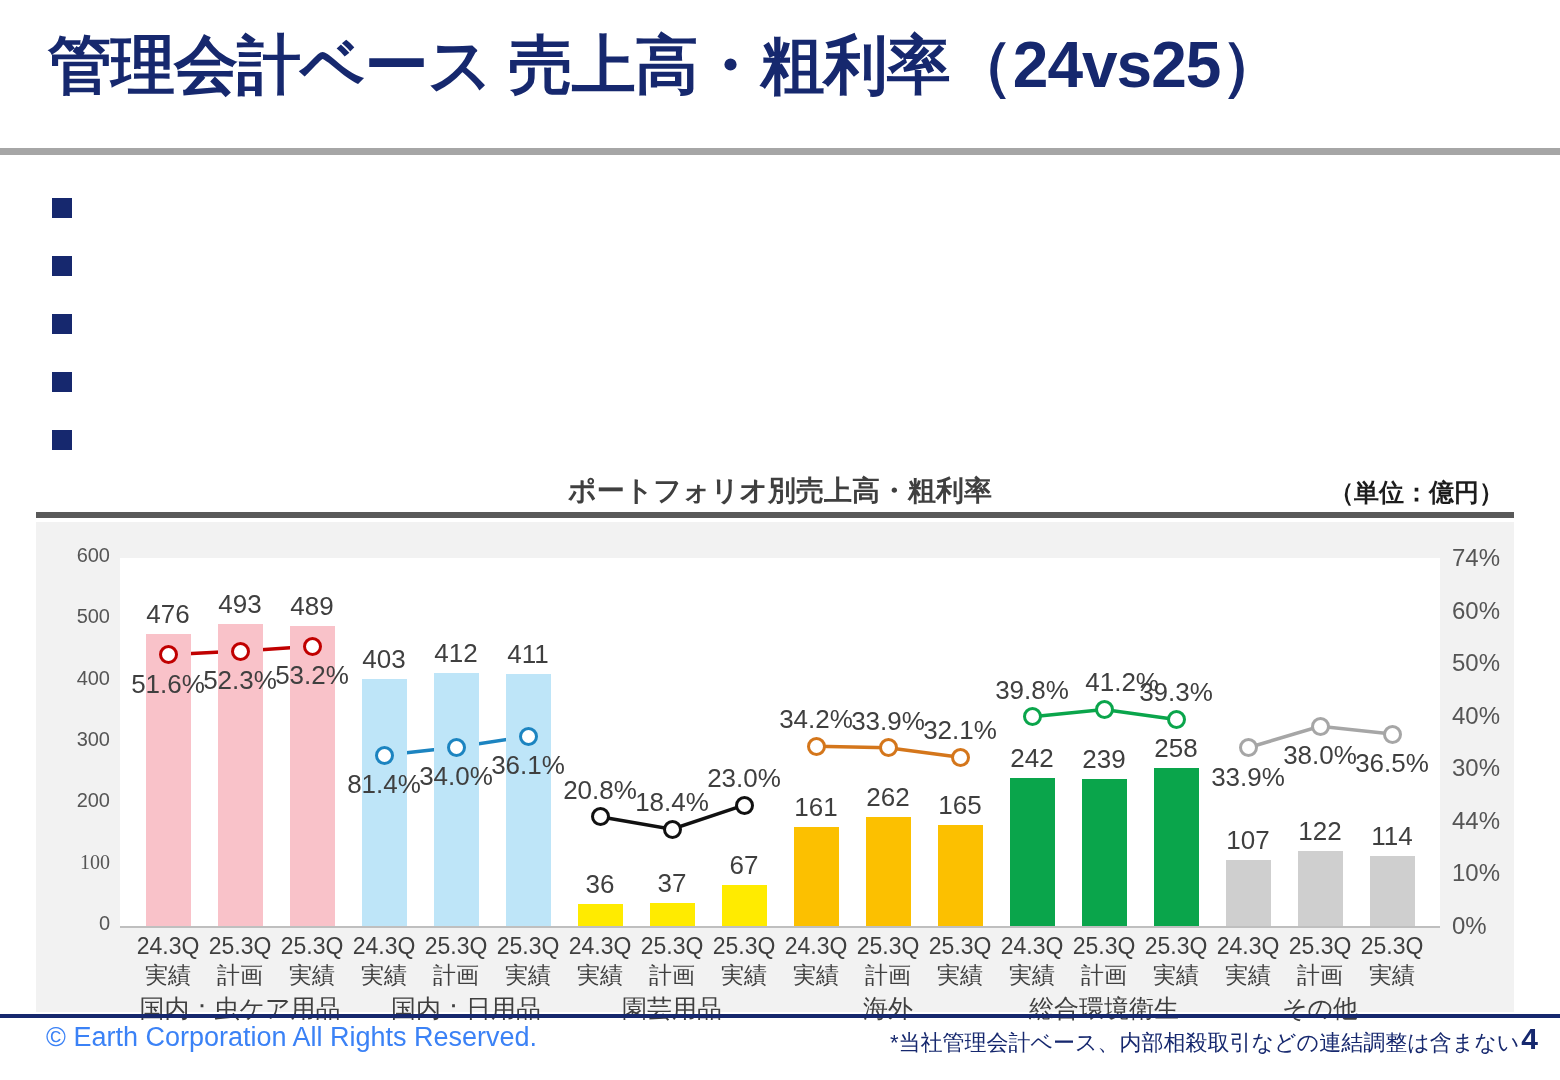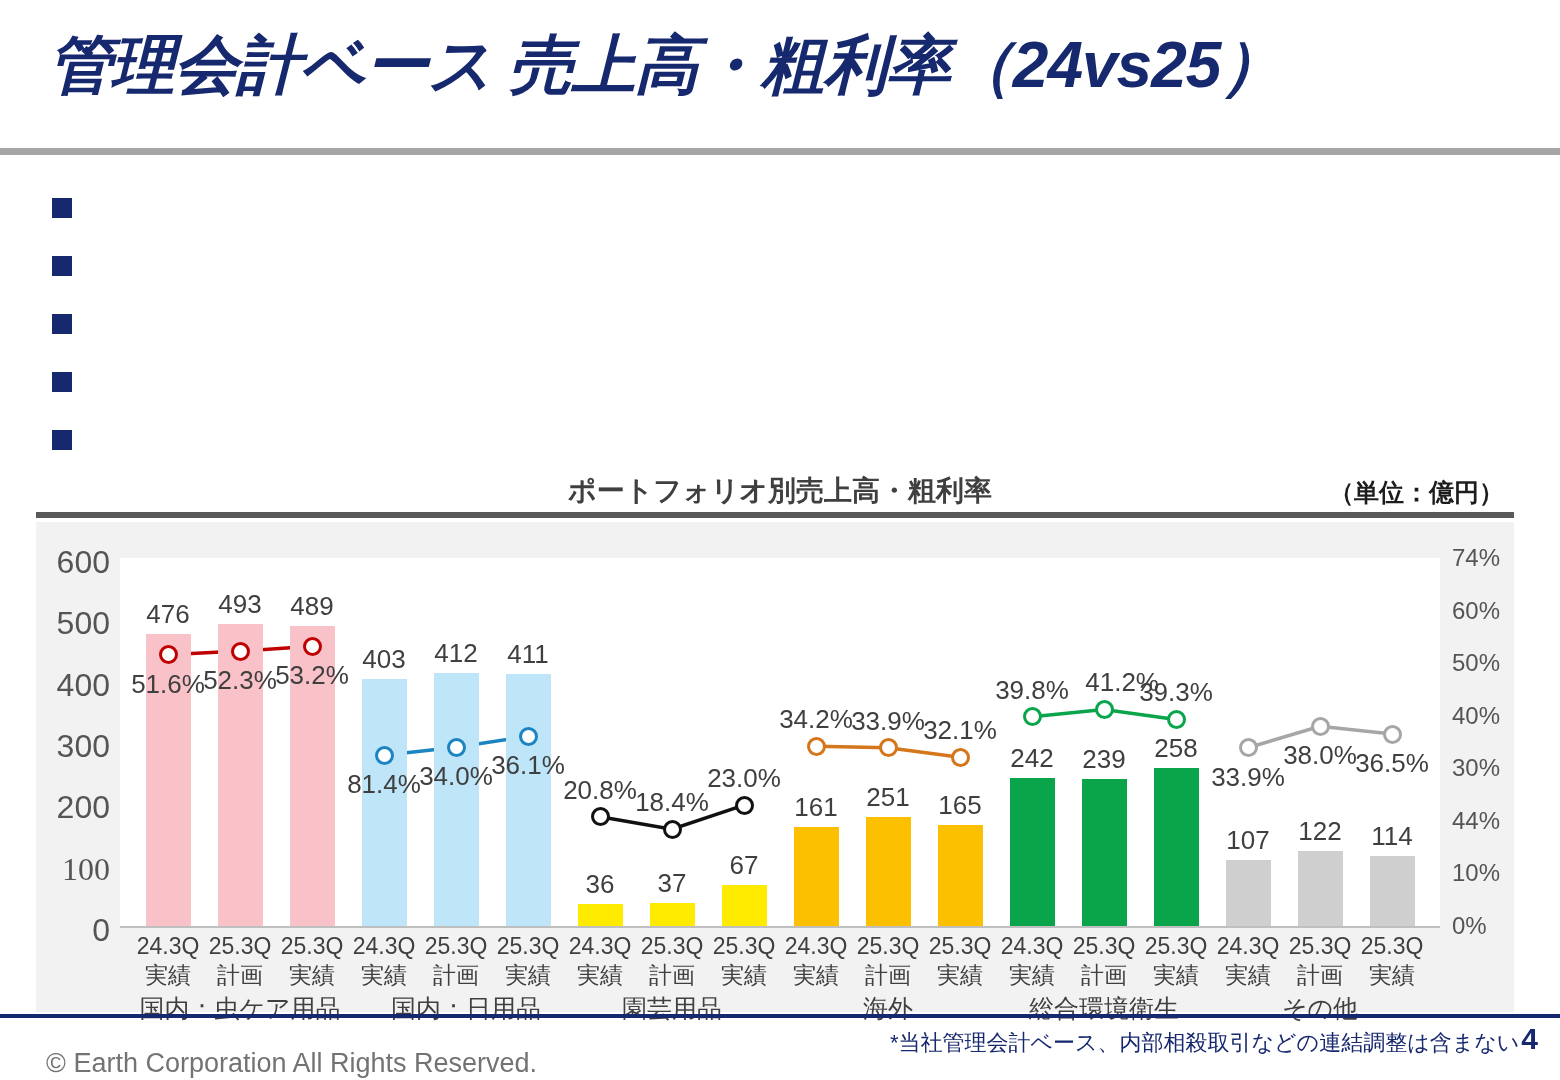--- a/index.html
+++ b/index.html
@@ -3,21 +3,21 @@
 <meta charset="utf-8">
 <style>
   html,body{margin:0;padding:0;}
   body{
     width:1560px;height:1080px;background:#ffffff;
     font-family:"Liberation Sans","DejaVu Sans",sans-serif;
     overflow:hidden;position:relative;
   }
 
   
-  #header{position:absolute;left:0;top:0;width:1560px;height:150px;font-style:italic;}
+  #header{position:absolute;left:0;top:0;width:1560px;height:150px;}
   #slide-title{
     position:absolute;left:48px;top:22px;
     font-size:64px;font-weight:bold;color:#16286e;
     letter-spacing:-1px;white-space:nowrap;
   }
   #title-rule{
     position:absolute;left:0;top:148px;width:1560px;height:7px;
     background:#a6a6a6;
   }
   
@@ -60,21 +60,21 @@
   #chart{
     position:absolute;left:36px;top:522px;width:1478px;height:490px;
     background:#f2f2f2;
   }
   #plot{
     position:absolute;left:84px;top:36px;width:1320px;height:368px;
     background:#ffffff;
   }
   .ylabel-l{
     position:absolute;right:1404px;width:60px;text-align:right;
-    font-size:32px;color:#555555;transform:translateY(-14px);
+    font-size:20px;color:#555555;transform:translateY(-14px);
   }
   .ylabel-r{
     position:absolute;left:1416px;width:70px;text-align:left;
     font-size:24px;color:#555555;transform:translateY(-14px);
   }
   .axis-line{
     position:absolute;left:84px;top:404px;width:1320px;height:2px;
     background:#bfbfbf;
   }
 
@@ -103,22 +103,22 @@
     position:absolute;top:64px;text-align:center;
     font-size:25px;color:#3f3f3f;white-space:nowrap;
   }
 
   
   #footer-rule{
     position:absolute;left:0;top:1014px;width:1560px;height:4px;
     background:#16286e;
   }
   #copyright{
-    position:absolute;left:46px;top:1048px;
-    font-size:27px;color:#737373;
+    position:absolute;left:46px;top:1022px;
+    font-size:27px;color:#3b82f6;
   }
   #footnote{
     position:absolute;left:890px;top:1028px;
     font-size:22px;color:#16286e;
   }
   #pageno{
     position:absolute;right:22px;top:1022px;
     font-size:30px;color:#16286e;font-weight:bold;
   }
 </style>
@@ -214,21 +214,21 @@
       <div class="bar-val" style="left: 579px; bottom: 45.0933px;">67</div>
       <div class="marker" style="left: 470.5px; top: 249.151px; border: 3px solid rgb(17, 17, 17);"></div>
       <div class="pct-val" style="left: 425px; top: 216.651px;">20.8%</div>
       <div class="marker" style="left: 542.5px; top: 261.769px; border: 3px solid rgb(17, 17, 17);"></div>
       <div class="pct-val" style="left: 497px; top: 229.269px;">18.4%</div>
       <div class="marker" style="left: 614.5px; top: 237.586px; border: 3px solid rgb(17, 17, 17);"></div>
       <div class="pct-val" style="left: 569px; top: 205.086px;">23.0%</div>
       <div class="bar" style="left: 673.5px; height: 98.7467px; background: rgb(252, 192, 0);"></div>
       <div class="bar-val" style="left: 651px; bottom: 102.747px;">161</div>
       <div class="bar" style="left: 745.5px; height: 108.56px; background: rgb(252, 192, 0);"></div>
-      <div class="bar-val" style="left: 723px; bottom: 112.56px;">251</div>
+      <div class="bar-val" style="left: 723px; bottom: 112.56px;">262</div>
       <div class="bar" style="left: 817.5px; height: 101.2px; background: rgb(252, 192, 0);"></div>
       <div class="bar-val" style="left: 795px; bottom: 105.2px;">165</div>
       <div class="marker" style="left: 686.5px; top: 178.706px; border: 3px solid rgb(212, 118, 27);"></div>
       <div class="pct-val" style="left: 641px; top: 146.206px;">34.2%</div>
       <div class="marker" style="left: 758.5px; top: 180.283px; border: 3px solid rgb(212, 118, 27);"></div>
       <div class="pct-val" style="left: 713px; top: 147.783px;">33.9%</div>
       <div class="marker" style="left: 830.5px; top: 189.746px; border: 3px solid rgb(212, 118, 27);"></div>
       <div class="pct-val" style="left: 785px; top: 157.246px;">32.1%</div>
       <div class="bar" style="left: 889.5px; height: 148.427px; background: rgb(10, 165, 75);"></div>
       <div class="bar-val" style="left: 867px; bottom: 152.427px;">242</div>

